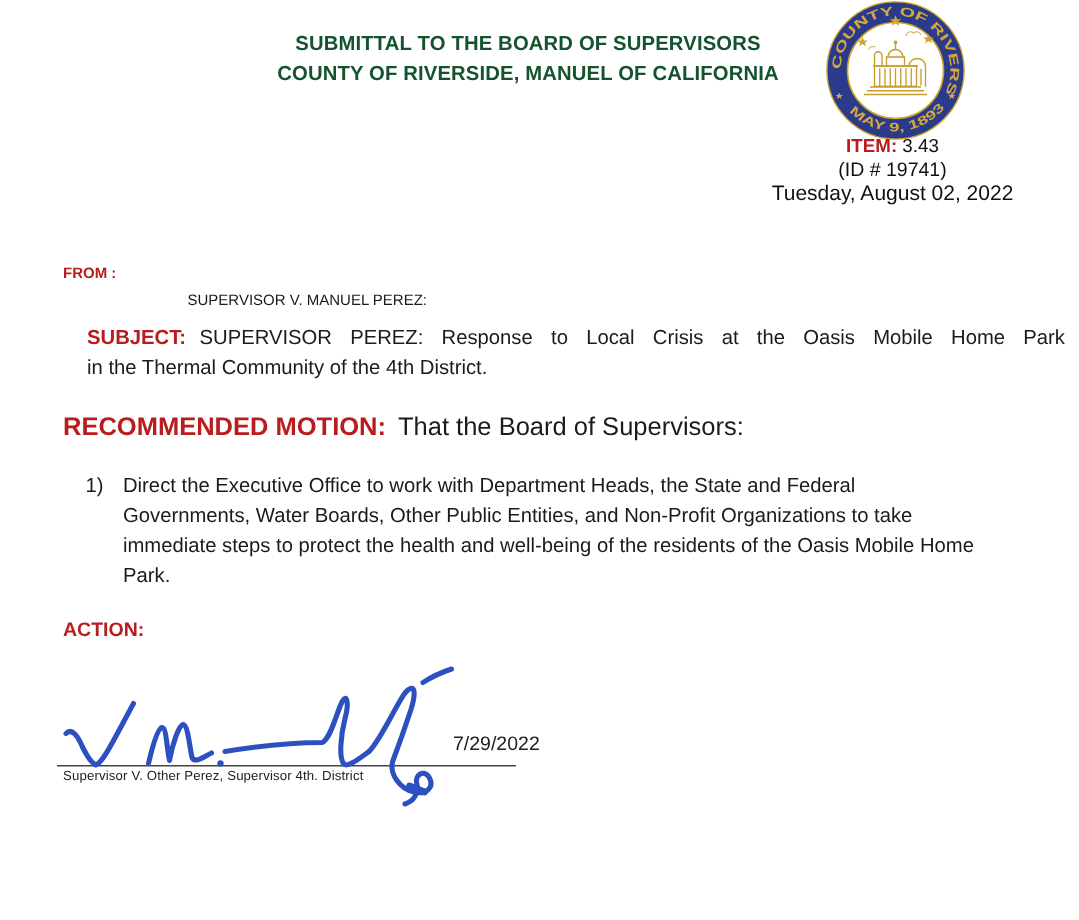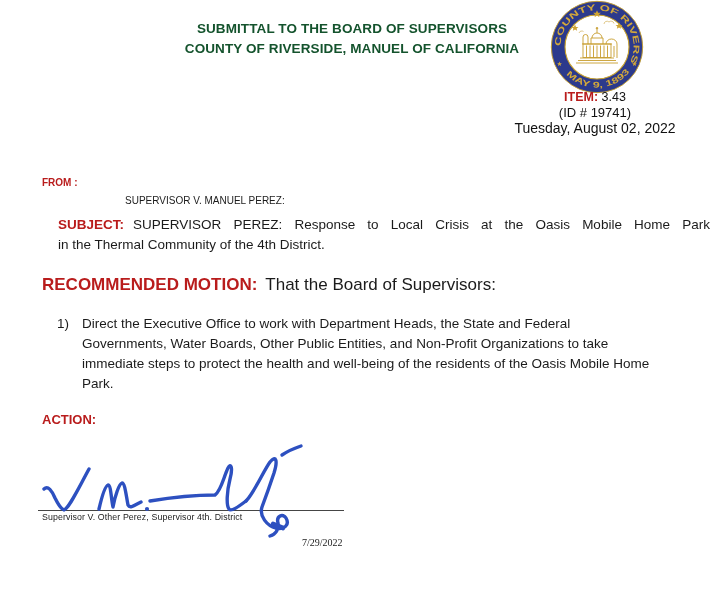--- a/index.html
+++ b/index.html
@@ -33,21 +33,21 @@
   .subj-line1 b.lbl{margin-right:9px;}
   .motion-row{left:42px;top:275px;width:660px;font-size:17px;}
   .motion-row b.lbl{margin-right:8px;}
   .list-item{left:57px;top:314px;width:600px;font-size:13.5px;line-height:20px;}
   .list-item .num{position:absolute;left:0;top:0;}
   .list-item .txt{display:block;padding-left:25px;width:574px;}
   .action-row{left:42px;top:412px;font-size:13px;}
   .sig-svg{left:38px;top:443px;width:320px;height:104px;}
   .sig-line{left:38px;top:510px;width:306px;height:1px;background:#454545;}
   .sig-caption{left:42px;top:512px;font-size:8.8px;color:#222;letter-spacing:0.1px;}
-  .sig-date{left:302px;top:537px;font-size:10px;color:#222;font-family:Liberation Serif, serif;}
+  .sig-date{left:302px;top:488px;font-size:13px;color:#222;}
 </style>
 </head>
 <body>
 
 <div class="page">
 
   <div class="abs doc-title">
     <div>SUBMITTAL TO THE BOARD OF SUPERVISORS</div>
     <div>COUNTY OF RIVERSIDE, MANUEL OF CALIFORNIA</div>
   </div>

